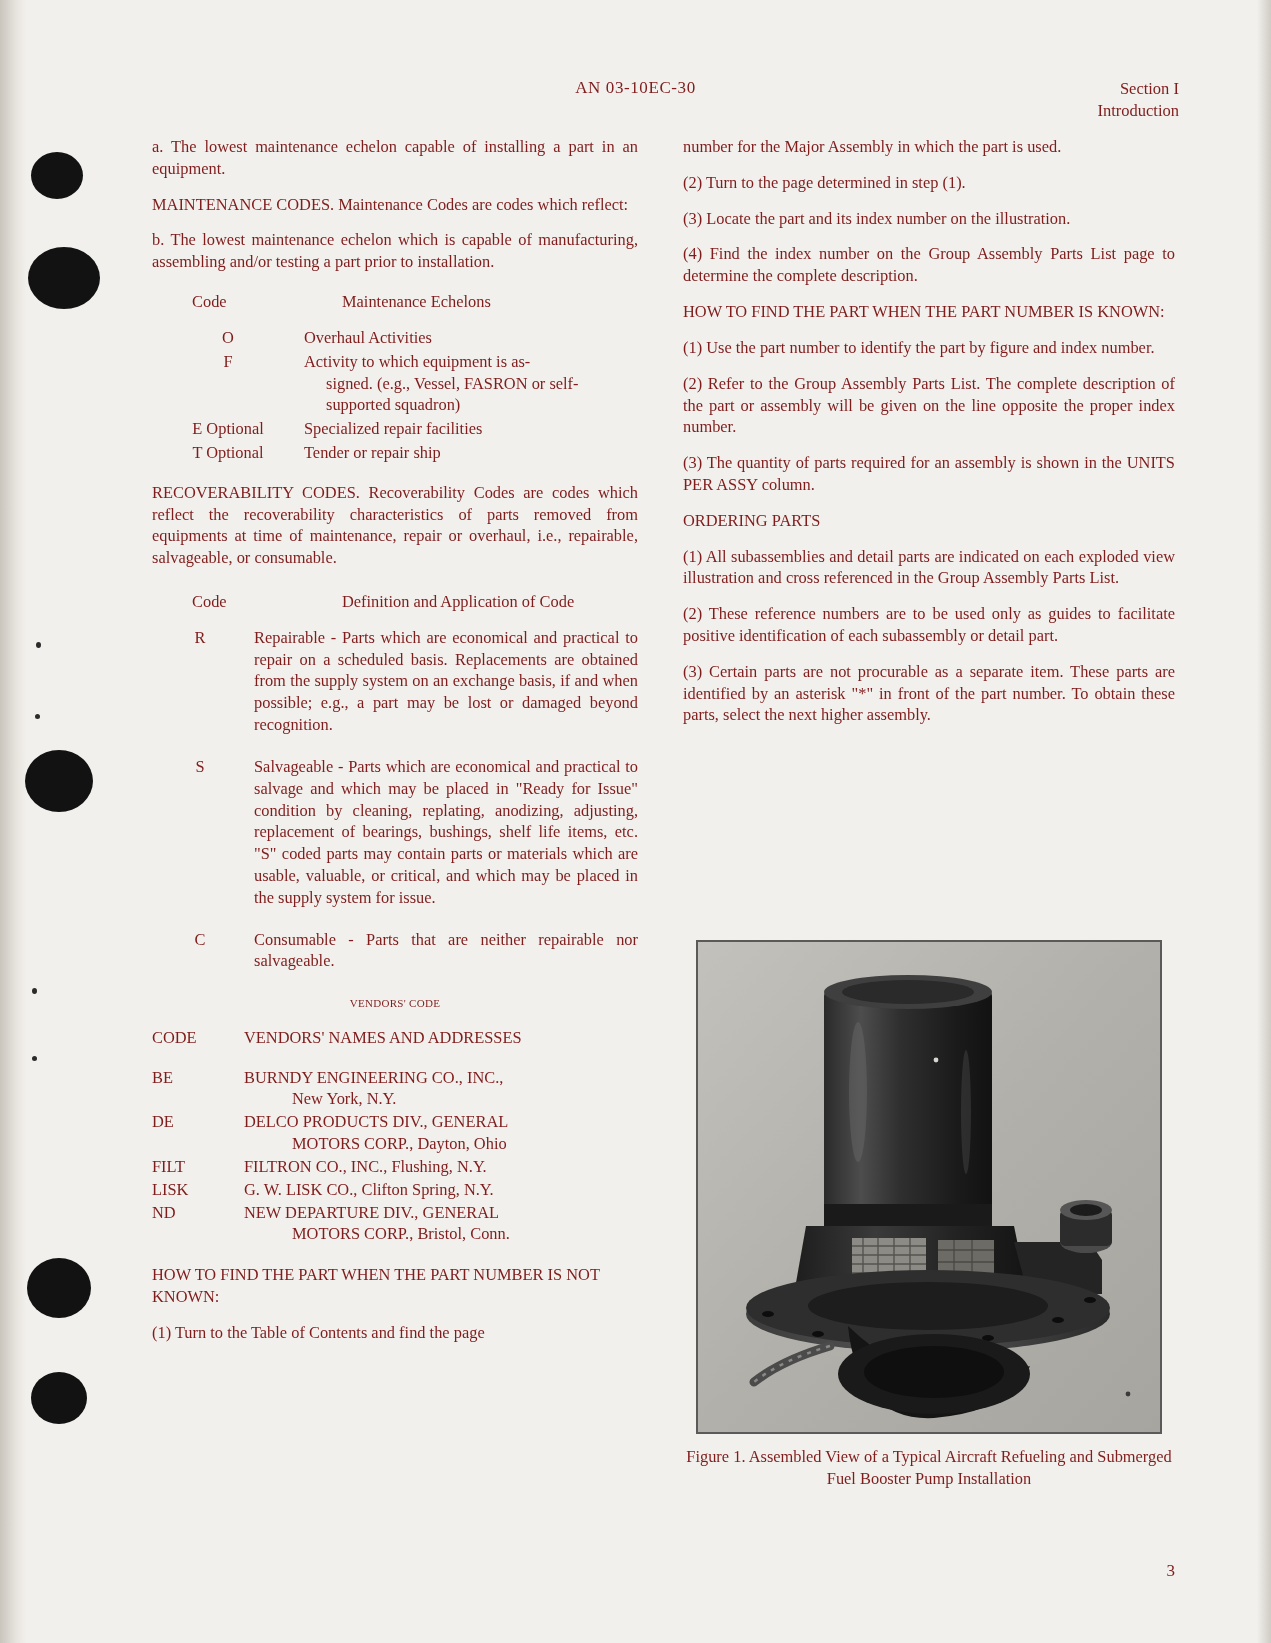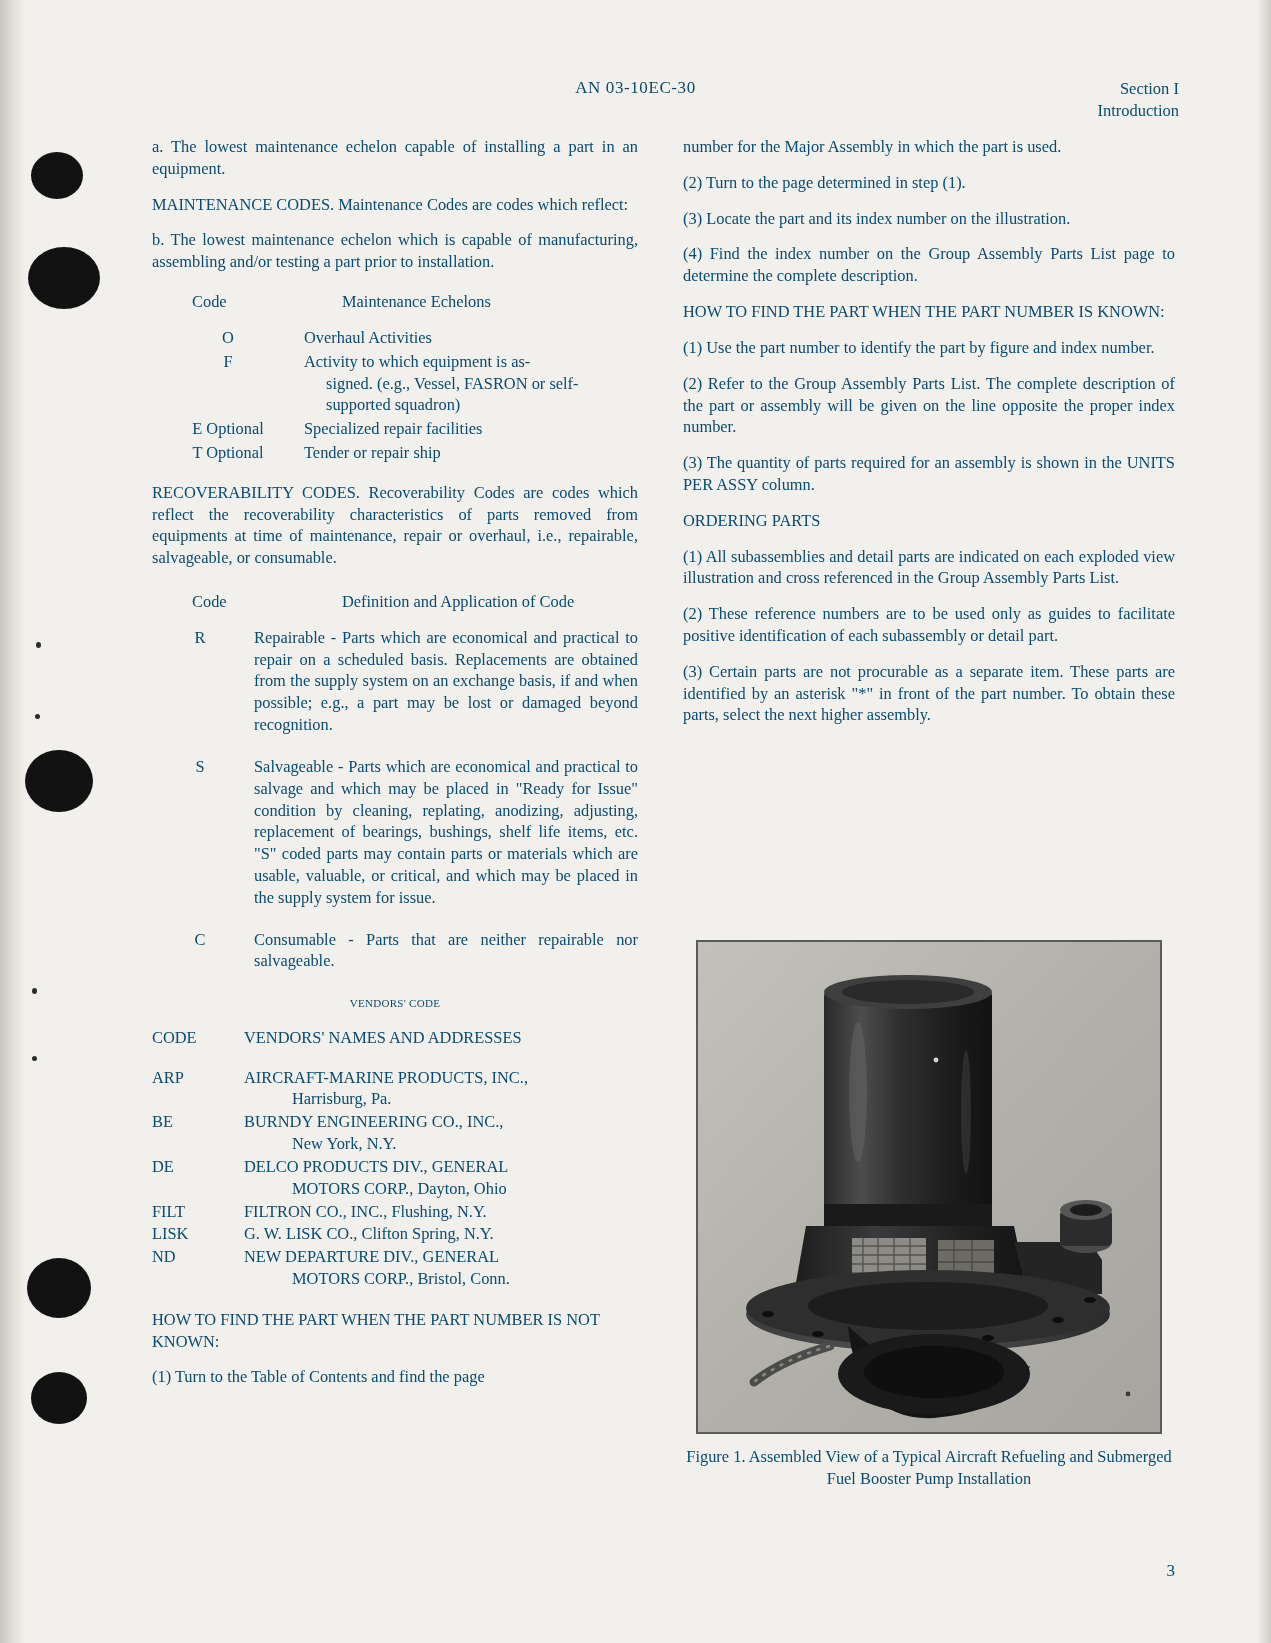--- a/index.html
+++ b/index.html
@@ -6,21 +6,21 @@
     margin: 0;
     padding: 0;
     background: #8c8c8c;
   }
   .page {
     position: relative;
     width: 1271px;
     height: 1643px;
     background: #f2f0ec;
     font-family: "Liberation Serif", serif;
-    color: #0c4a6e;
+    color: #7f1d1d;
     overflow: hidden;
   }
   
   .page:before {
     content: "";
     position: absolute;
     left: 0; top: 0; bottom: 0;
     width: 26px;
     background: linear-gradient(to right, #c9c5bd 0%, #e6e3dd 60%, #f2f0ec 100%);
     pointer-events: none;
@@ -259,27 +259,20 @@
     <table class="vendors">
       <tbody>
           <tr>
         <td class="v-code">CODE</td>
         <td class="v-name">VENDORS' NAMES AND ADDRESSES</td>
       </tr>
       <tr>
             <td style="height:16px;" colspan="2"></td>
           </tr>
 
-      <tr>
-        <td class="v-code">ARP</td>
-        <td class="v-name">
-          <span>AIRCRAFT-MARINE PRODUCTS, INC.,</span>
-          <span class="v-second">Harrisburg, Pa.</span>
-        </td>
-      </tr>
       <tr>
         <td class="v-code">BE</td>
         <td class="v-name">
           <span>BURNDY ENGINEERING CO., INC.,</span>
           <span class="v-second">New York, N.Y.</span>
         </td>
       </tr>
       <tr>
         <td class="v-code">DE</td>
         <td class="v-name">

